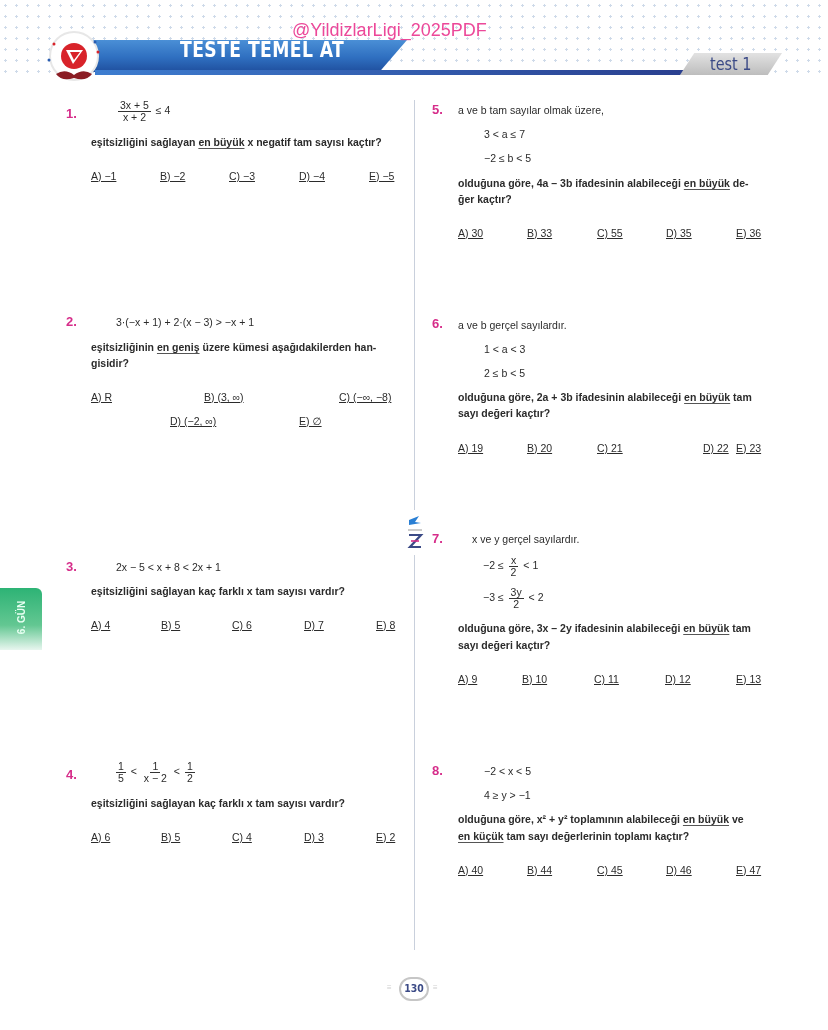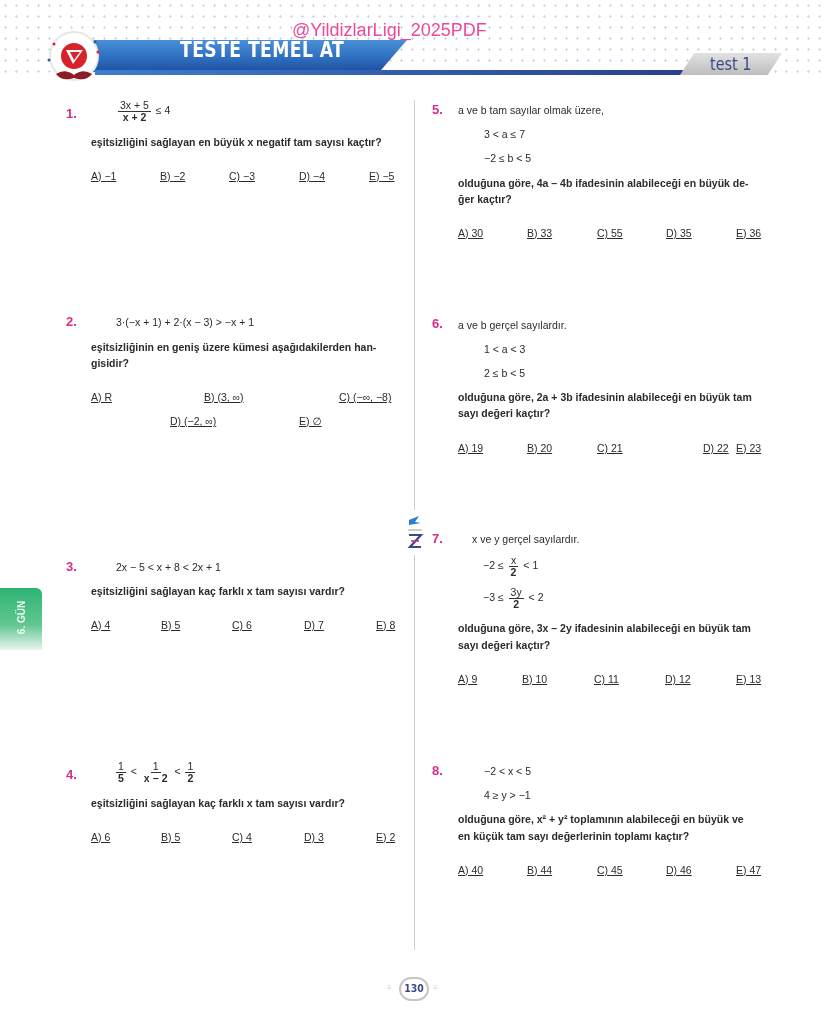--- a/index.html
+++ b/index.html
@@ -31,25 +31,25 @@
 
   .side-tab { position: absolute; left: 0; top: 588px; width: 42px; height: 62px;
     background: linear-gradient(180deg, #2db375 0%, #63c792 60%, #e8f6ef 100%); border-radius: 0 6px 0 0; }
   .side-tab-label { position: absolute; left: 13px; top: 612px; font-size: 10px; font-weight: bold; color: #e8fff2;
     transform: rotate(-90deg); transform-origin: center; white-space: nowrap; width: 40px; text-align: center; margin-left: -12px; }
 
   .q { position: absolute; font-size: 10.5px; }
   .qnum { position: absolute; font-size: 13px; font-weight: bold; color: #d62d8a; }
   .txt { position: absolute; white-space: nowrap; }
   .bold { font-weight: bold; }
-  .u { text-decoration-color: #555; text-underline-offset: 2px; margin-top: 20px; }
+  .u { text-decoration: underline; text-decoration-color: #555; text-underline-offset: 2px; margin-top: 20px; }
   .opt { position: absolute; white-space: nowrap; text-decoration: underline; }
   .frac { display: inline-flex; flex-direction: column; align-items: center; vertical-align: middle; margin: 0 2px; line-height: 1.05; }
   .frac .n { border-bottom: 1px solid #333; padding: 0 2px; }
-  .frac .d { padding: 0 2px; font-weight: bold; }
+  .frac .d { padding: 0 2px; }
 
   .page-badge { position: absolute; left: 399px; top: 977px; width: 30px; height: 24px;
     border: 2px solid #c6c6c6; border-radius: 12px; }
   .page-num { position: absolute; left: 399px; top: 982px; width: 30px; text-align: center; font-size: 11px;
     font-weight: bold; color: #3b4a86; font-family: "DejaVu Sans", sans-serif; transform: scaleX(.85); }
   .rays { position: absolute; top: 983px; font-size: 8px; color: #cfcfcf; }
 </style>
 </head>
 <body>
 
@@ -148,21 +148,21 @@
   <div class="opt" style="left:232px;top:831px">C) 4</div>
   <div class="opt" style="left:304px;top:831px">D) 3</div>
   <div class="opt" style="left:376px;top:831px">E) 2</div>
 </div>
 
 <div class="q">
   <div class="qnum" style="left:432px;top:102px">5.</div>
   <div class="txt" style="left:458px;top:104px">a ve b tam sayılar olmak üzere,</div>
   <div class="txt" style="left:484px;top:128px">3 &lt; a ≤ 7</div>
   <div class="txt" style="left:484px;top:152px">−2 ≤ b &lt; 5</div>
-  <div class="txt bold" style="left:458px;top:177px"><span>olduğuna göre, 4a – 4b ifadesinin alabileceği </span><span class="u">en büyük</span><span> de-</span></div>
+  <div class="txt bold" style="left:458px;top:177px"><span>olduğuna göre, 4a – 3b ifadesinin alabileceği </span><span class="u">en büyük</span><span> de-</span></div>
   <div class="txt bold" style="left:458px;top:193px">ğer kaçtır?</div>
   <div class="opt" style="left:458px;top:227px">A) 30</div>
   <div class="opt" style="left:527px;top:227px">B) 33</div>
   <div class="opt" style="left:597px;top:227px">C) 55</div>
   <div class="opt" style="left:666px;top:227px">D) 35</div>
   <div class="opt" style="left:736px;top:227px">E) 36</div>
 </div>
 
 <div class="q">
   <div class="qnum" style="left:432px;top:316px">6.</div>

